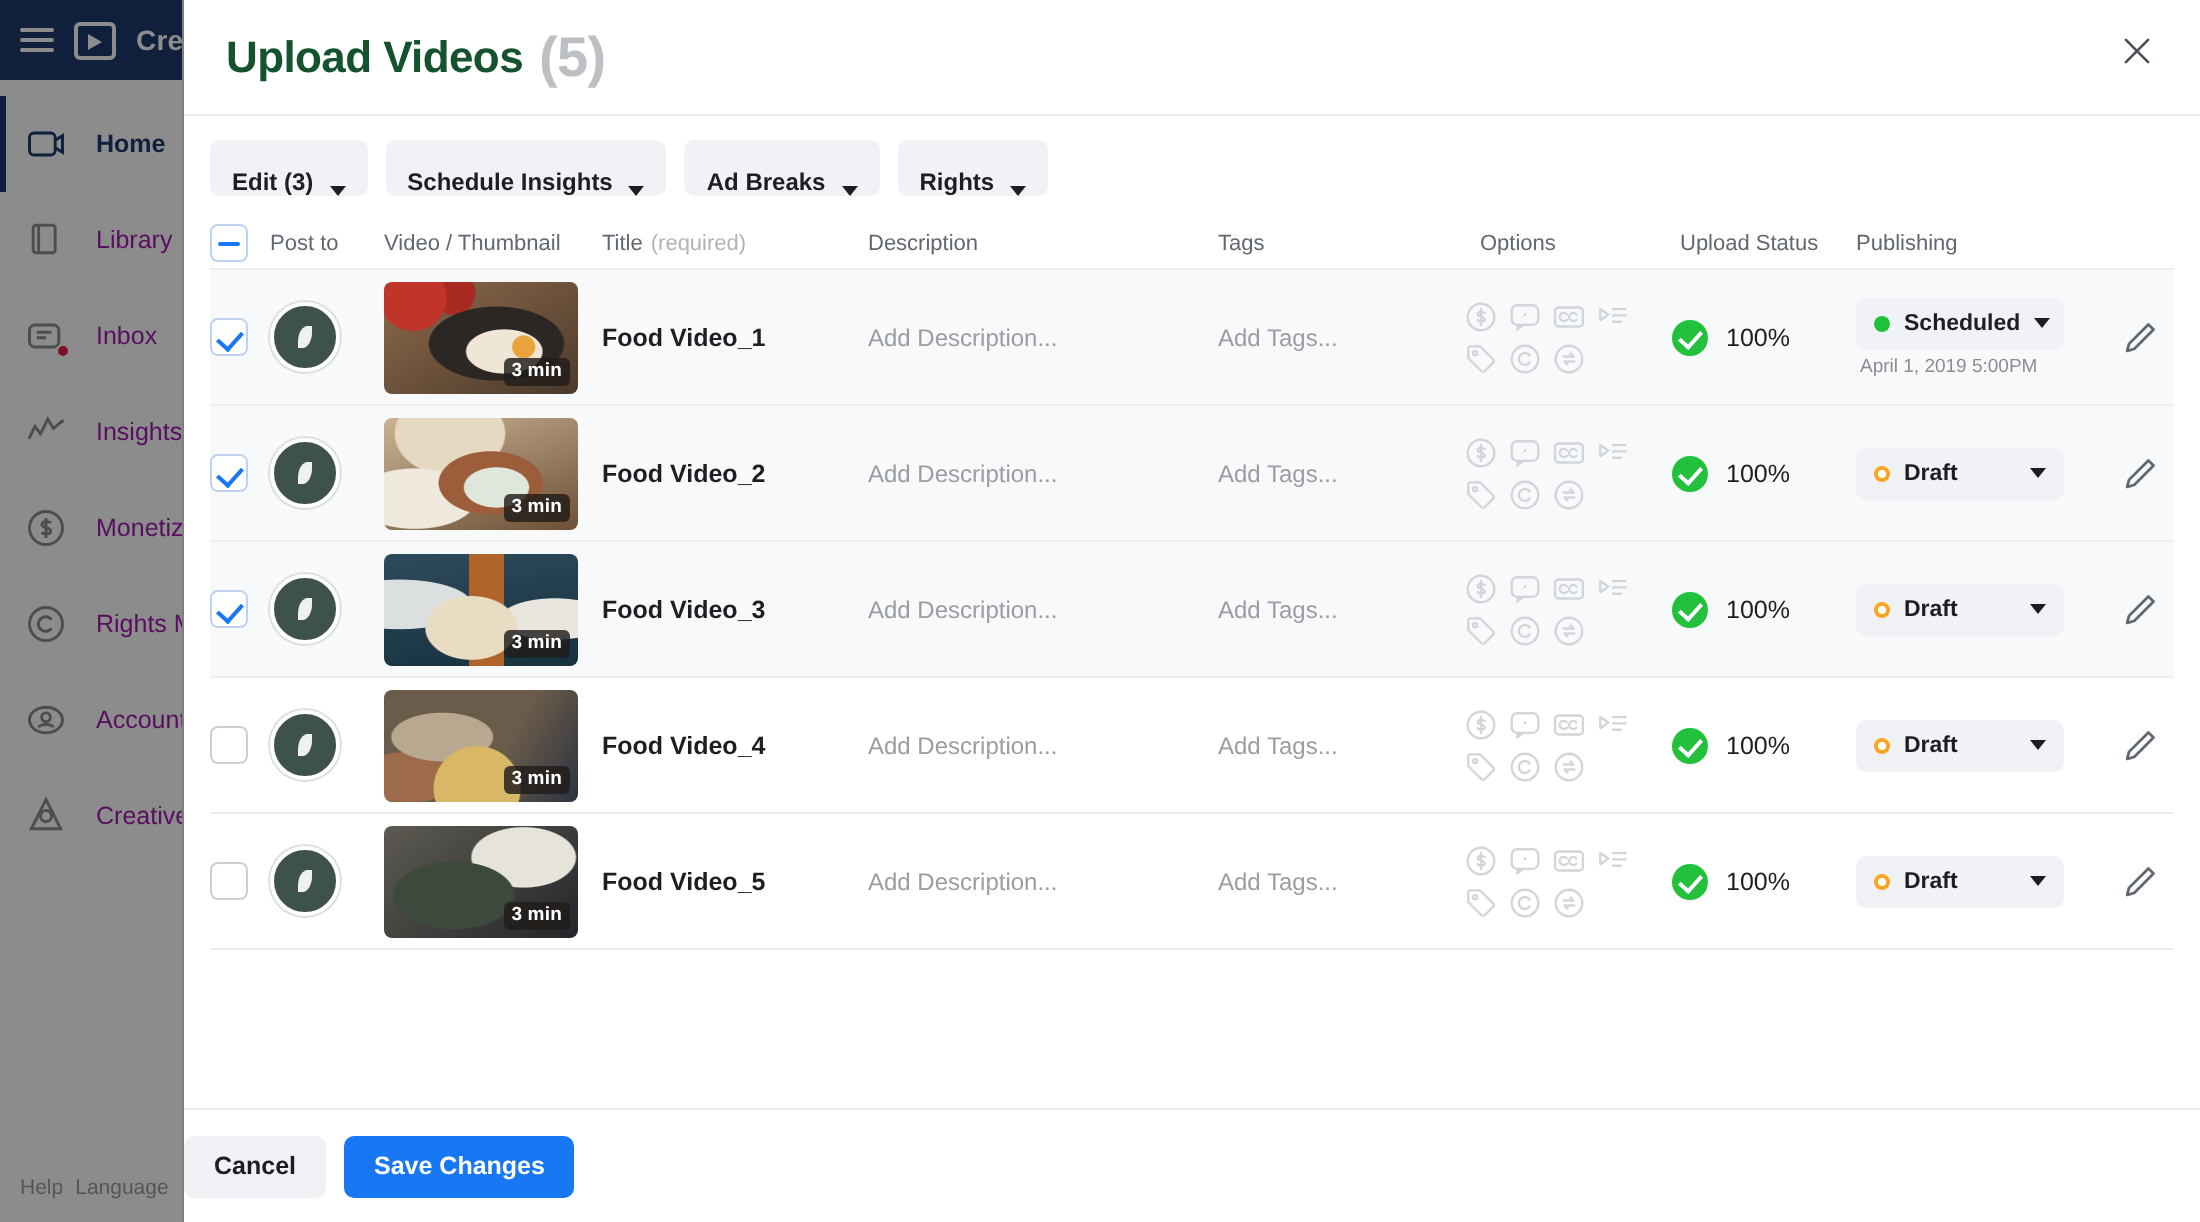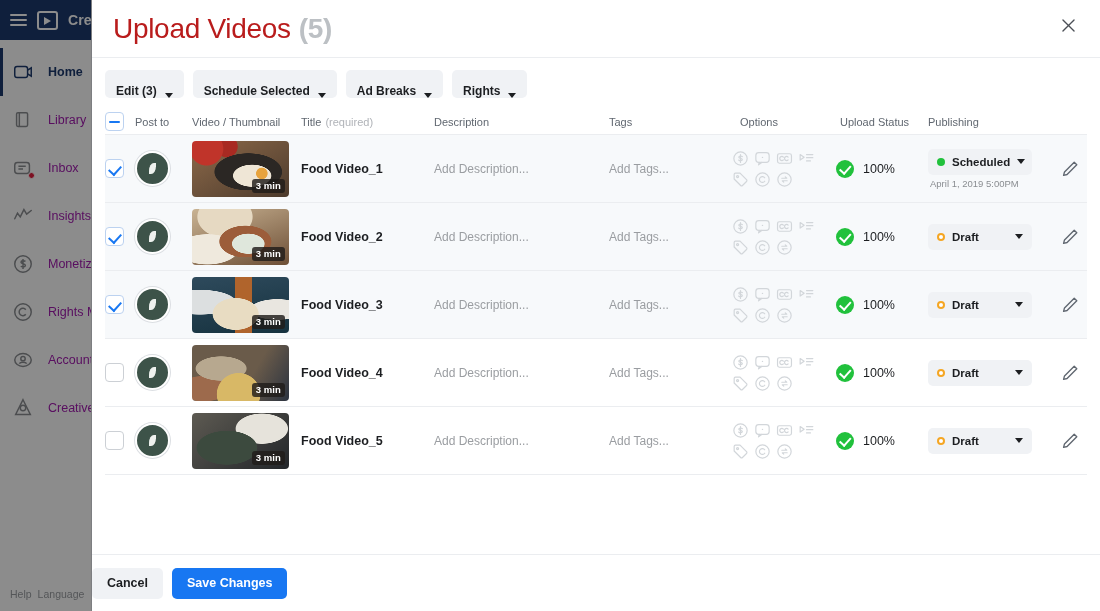--- a/index.html
+++ b/index.html
@@ -61,21 +61,21 @@
   
   .modal {
     position: absolute; left: 92px; top: 0; width: 1008px; height: 611px;
     background: #fff; display: flex; flex-direction: column;
   }
   .modal-head {
     position: relative; height: 58px; flex: 0 0 auto;
     display: flex; align-items: center; padding: 0 20px 0 21px;
     border-bottom: 1px solid #ebedf0;
   }
-  .modal-title { font-size: 28px; font-weight: 400; color: #b91c1c; letter-spacing: -.3px; }
+  .modal-title { font-size: 22px; font-weight: 700; color: #14532d; letter-spacing: -.3px; }
   .modal-count { font-size: 28px; font-weight: 700; color: #bcc0c4; margin-left: 8px; letter-spacing: -.3px; }
   .close-btn {
     position: absolute; right: 16px; top: 9px; width: 32px; height: 32px;
     display: flex; align-items: center; justify-content: center; border-radius: 50%;
   }
   .close-btn svg { width: 19px; height: 19px; }
 
   
   .toolbar { display: flex; gap: 9px; padding: 12px 0 11px 13px; flex: 0 0 auto; }
   .tb-btn {
@@ -354,21 +354,21 @@
         </svg>
       </div>
     </div>
 
     <div class="toolbar">
       <div class="tb-btn">
         <span>Edit (3)</span>
         <span class="caret"></span>
       </div>
       <div class="tb-btn">
-        <span>Schedule Selected</span>
+        <span>Schedule Insights</span>
         <span class="caret"></span>
       </div>
       <div class="tb-btn">
         <span>Ad Breaks</span>
         <span class="caret"></span>
       </div>
       <div class="tb-btn">
         <span>Rights</span>
         <span class="caret"></span>
       </div>

